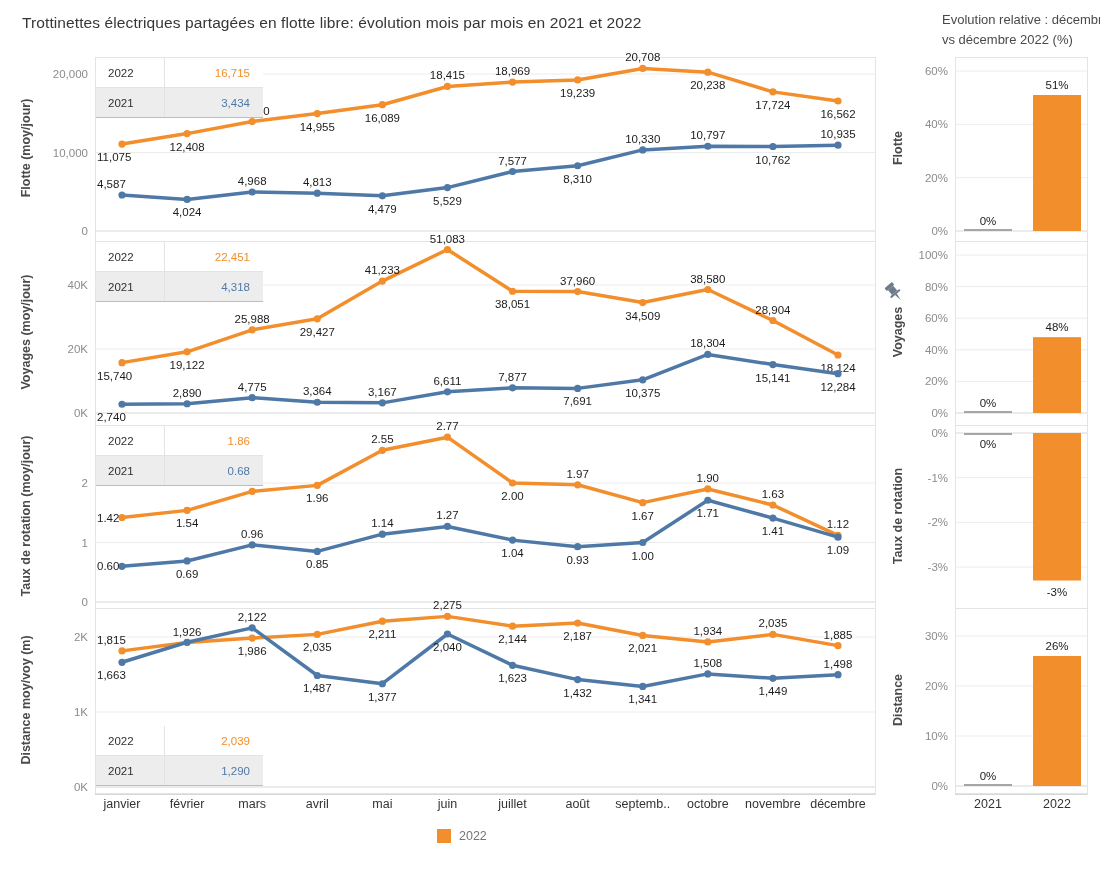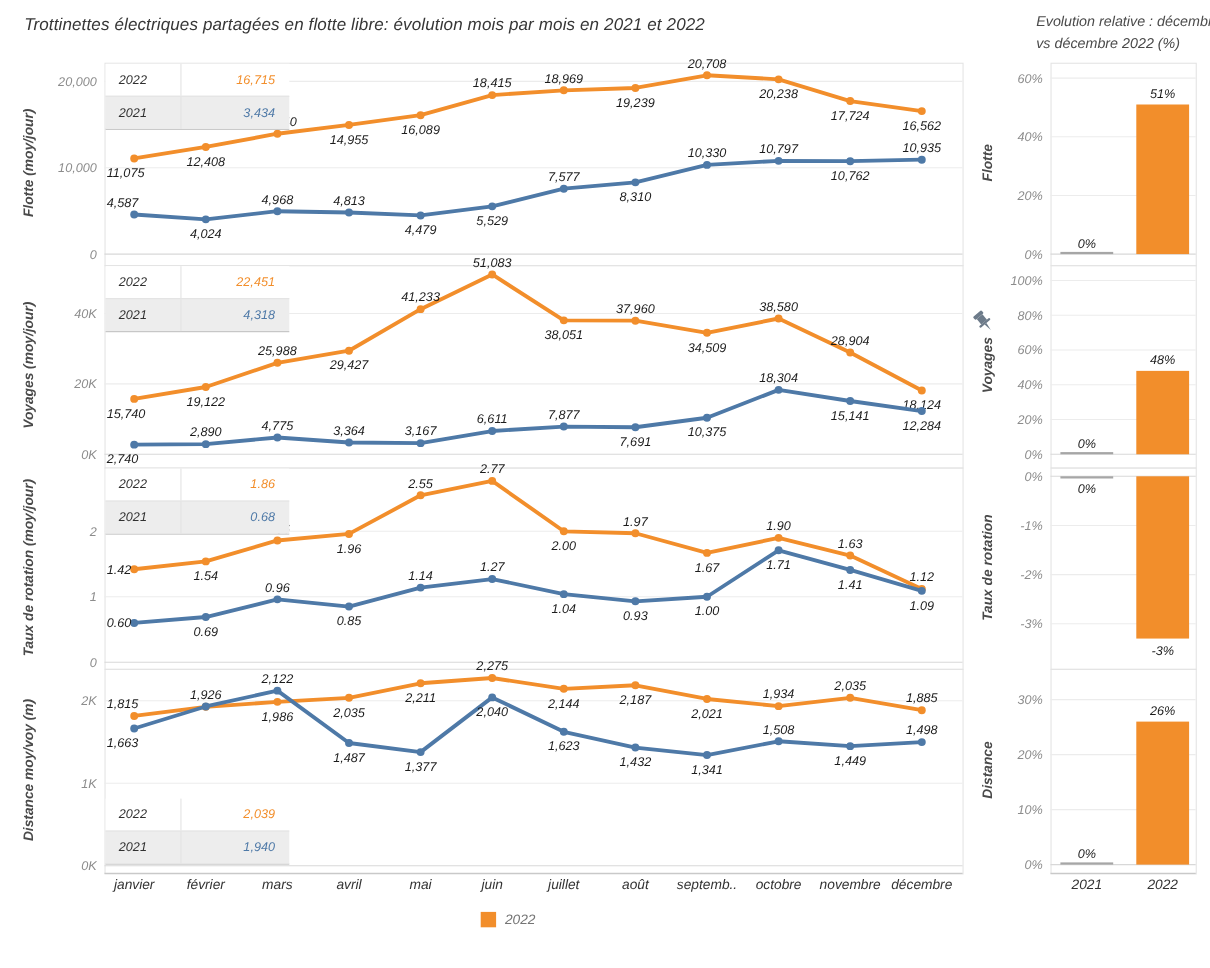--- a/index.html
+++ b/index.html
@@ -1,17 +1,17 @@
 <!DOCTYPE html>
 <html><head>
 <meta charset="utf-8">
 <style>
   html,body{margin:0;padding:0;background:#fff;}
   body{font-family:"Liberation Sans",sans-serif;}
-  #app{position:relative;width:1100px;height:844px;background:#fff;overflow:hidden;font-style:italic;}
+  #app{position:relative;width:1100px;height:844px;background:#fff;overflow:hidden;}
   #chart-svg{position:absolute;left:0;top:0;}
   #chart-svg text{font-family:"Liberation Sans",sans-serif;}
   .page-title{position:absolute;left:22px;top:14px;font-size:15.5px;color:#363636;letter-spacing:.1px;}
   .rp-title{position:absolute;left:942px;top:10px;width:207px;font-size:13px;color:#4a4a4a;line-height:1.5;}
   .vlabel{position:absolute;width:200px;text-align:center;transform:rotate(-90deg);transform-origin:center;
           white-space:nowrap;font-size:12.5px;font-weight:bold;color:#4a4a4a;}
   .sumtable{position:absolute;width:167px;border-bottom:1px solid #bdbdbd;font-size:11.5px;z-index:3;background:transparent;}
   .srow{display:flex;height:29px;align-items:stretch;}
   .srow + .srow{border-top:1px solid #e3e3e3;}
   .yr{width:56px;padding-left:12px;color:#303030;border-right:1px solid #e3e3e3;display:flex;align-items:center;}
@@ -408,21 +408,21 @@
           <span class="val" style="color: rgb(78, 121, 167);">0.68</span>
         </div>
       </div>
       <div class="sumtable" style="left: 96px; top: 726px;">
         <div class="srow" style="background: rgb(255, 255, 255);">
           <span class="yr">2022</span>
           <span class="val" style="color: rgb(242, 142, 43);">2,039</span>
         </div>
         <div class="srow" style="background: rgb(237, 237, 237);">
           <span class="yr">2021</span>
-          <span class="val" style="color: rgb(78, 121, 167);">1,940</span>
+          <span class="val" style="color: rgb(78, 121, 167);">1,290</span>
         </div>
       </div>
     </div>
 
   <svg id="pin" width="22" height="26">
     <g transform="translate(11,12) rotate(-40)" fill="#6d7b8a">
       <rect x="-5" y="-9" width="10" height="3.6" rx="1"></rect>
       <rect x="-3.4" y="-5.4" width="6.8" height="6.4"></rect>
       <rect x="-6.2" y="1" width="12.4" height="2" rx="1"></rect>
       <polygon points="-1.1,3 1.1,3 0,10.5"></polygon>

